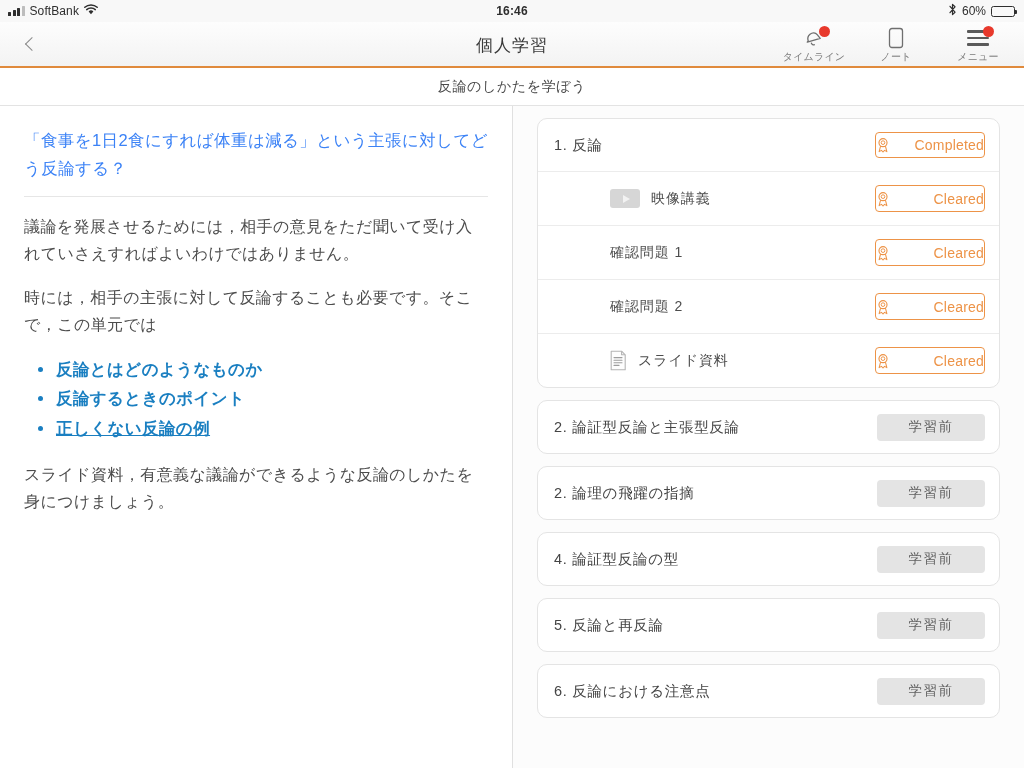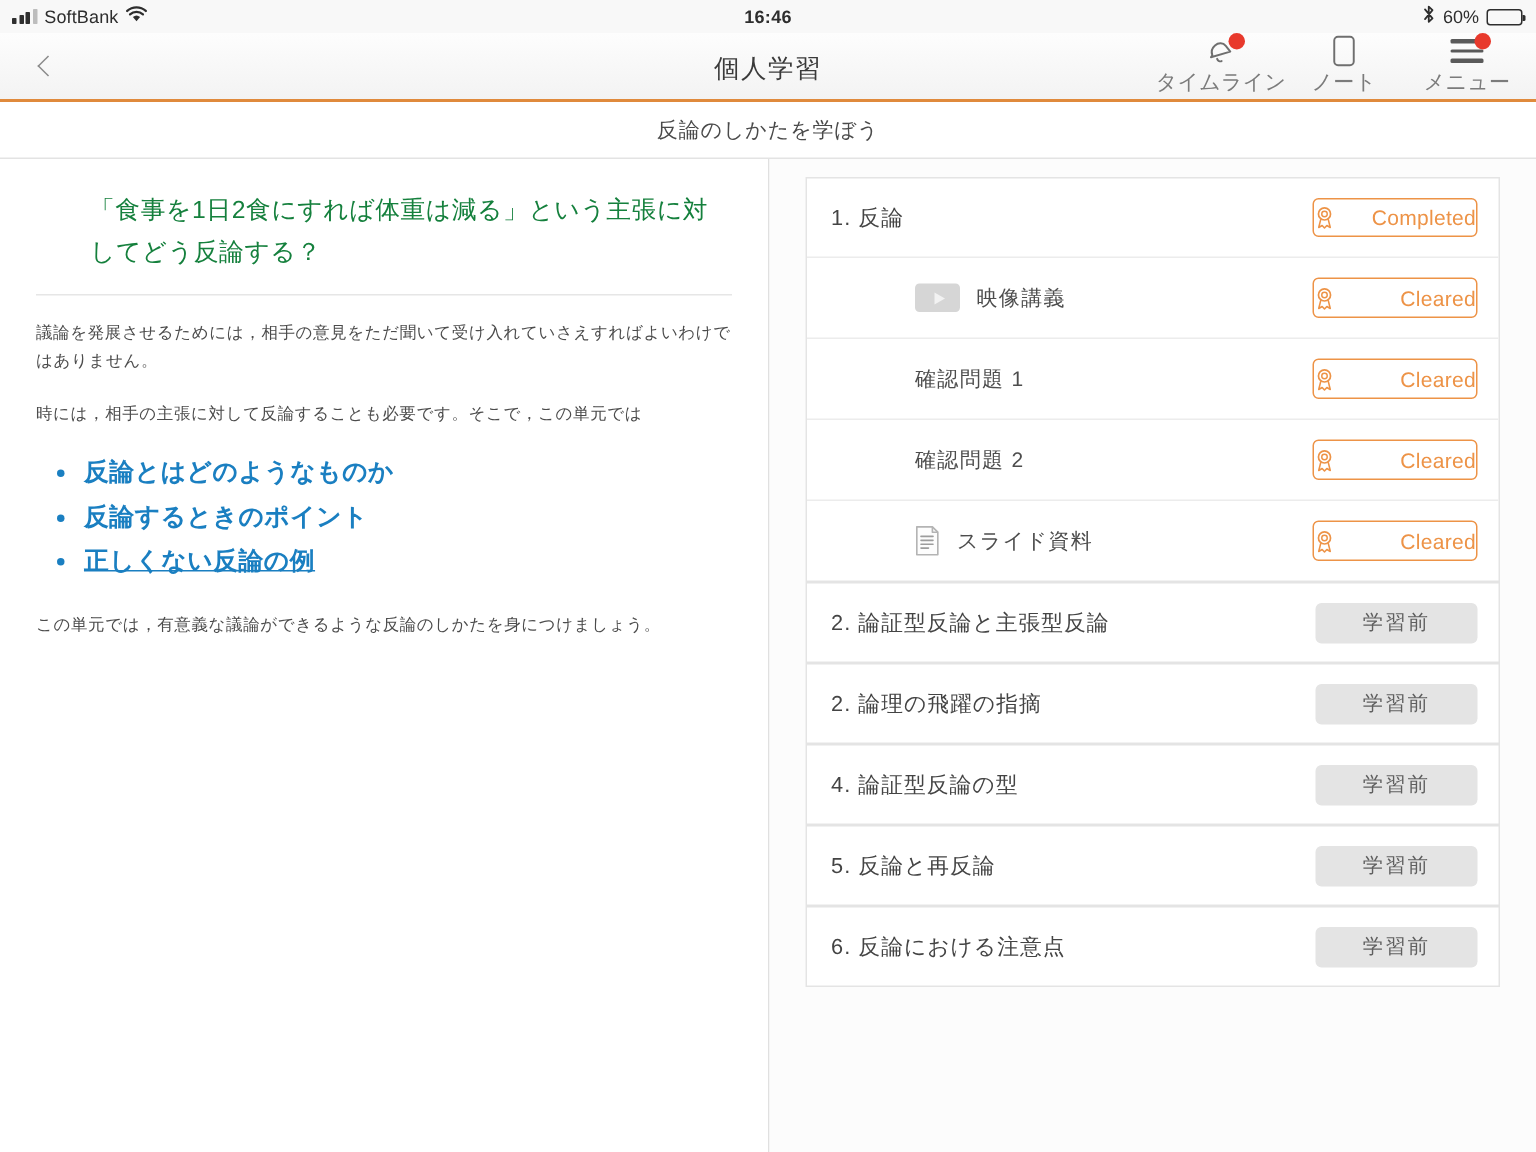--- a/index.html
+++ b/index.html
@@ -95,21 +95,21 @@
   }
   .nav-action {
     width: 60px; height: 46px;
     display: flex; flex-direction: column; align-items: center;
     justify-content: flex-end; padding-bottom: 3px; cursor: pointer;
     position: relative;
   }
   .nav-action .glyph { position: relative; height: 22px; width: 34px;
     display: flex; align-items: center; justify-content: center; }
   .nav-action .lbl {
-    font-size: 14px; color: #7b7b7b; margin-top: 1px;
+    font-size: 10px; color: #7b7b7b; margin-top: 1px;
     letter-spacing: .2px; white-space: nowrap;
   }
   .dot-badge {
     position: absolute; width: 11px; height: 11px; border-radius: 50%;
     background: #e8392c; top: -1px; right: 1px;
   }
   
   .burger { width: 22px; display: flex; flex-direction: column; gap: 4px; }
   .burger span { display: block; height: 2.5px; background: #5a5a5a; border-radius: 1px; }
   .burger span:nth-child(1) { width: 22px; }
@@ -133,47 +133,46 @@
     border-right: 1px solid #e0e0e0;
     padding: 20px 24px 0 24px; overflow: hidden;
   }
   .right-pane {
     flex: 1 1 auto; background: #fcfcfc;
     padding: 12px 24px 0 24px; overflow: hidden;
   }
 
   
   .lead {
-    font-size: 16.5px; line-height: 1.72; color: #15803d;
+    font-size: 16.5px; line-height: 1.72; color: #3b82f6;
     letter-spacing: .4px;
-    margin-left: 36px;
   }
   .hr {
     height: 1px; background: #e6e6e6; margin: 13px 0 16px 0;
   }
   .para {
-    font-size: 11px; line-height: 1.72; color: #4c4c4c;
+    font-size: 16px; line-height: 1.72; color: #4c4c4c;
     letter-spacing: .4px; margin-bottom: 16px;
   }
   .bullets { list-style: none; margin: 14px 0 18px 0; padding-left: 14px; }
   .bullets li {
     position: relative; padding-left: 18px;
     font-size: 16.5px; line-height: 1.78; letter-spacing: .4px;
     color: #1a7fc1; font-weight: bold; cursor: pointer;
   }
   .bullets li::before {
     content: ""; position: absolute; left: 0; top: 12px;
     width: 5px; height: 5px; border-radius: 50%; background: #1a7fc1;
   }
   .bullets li.underlined .txt { text-decoration: underline; }
 
   
   .card {
-    background: #ffffff; border: 1px solid #e4e4e4; border-radius: 0;
-    overflow: hidden;
+    background: #ffffff; border: 1px solid #e4e4e4; border-radius: 10px;
+    margin-bottom: 12px; overflow: hidden;
   }
   .card-head {
     height: 52px; display: flex; align-items: center;
     padding: 0 14px 0 16px;
   }
   .card-title {
     font-size: 14.5px; color: #444; letter-spacing: .7px;
   }
   .card-row {
     height: 54px; display: flex; align-items: center;
@@ -308,21 +307,21 @@
     <div class="left-pane">
       <div class="lead">「食事を1日2食にすれば体重は減る」という主張に対してどう反論する？</div>
       <div class="hr"></div>
       <div class="para">議論を発展させるためには，相手の意見をただ聞いて受け入れていさえすればよいわけではありません。</div>
       <div class="para">時には，相手の主張に対して反論することも必要です。そこで，この単元では</div>
       <ul class="bullets" id="bullet-list">
           <li><span class="txt">反論とはどのようなものか</span></li>
           <li><span class="txt">反論するときのポイント</span></li>
           <li class="underlined"><span class="txt">正しくない反論の例</span></li>
         </ul>
-      <div class="para">この単元では，有意義な議論ができるような反論のしかたを身につけましょう。</div>
+      <div class="para">スライド資料，有意義な議論ができるような反論のしかたを身につけましょう。</div>
     </div>
 
     <div class="right-pane" id="cards-pane">
         <div class="card">
           <div class="card-head">
             <span class="card-title">1. 反論</span>
             <span class="spacer"></span>
             <span class="badge-completed">
               <svg class="medal" viewBox="0 0 16 18">
                 <circle cx="8" cy="6.3" r="4.6" fill="none" stroke="#ed9347" stroke-width="1.3"></circle>

